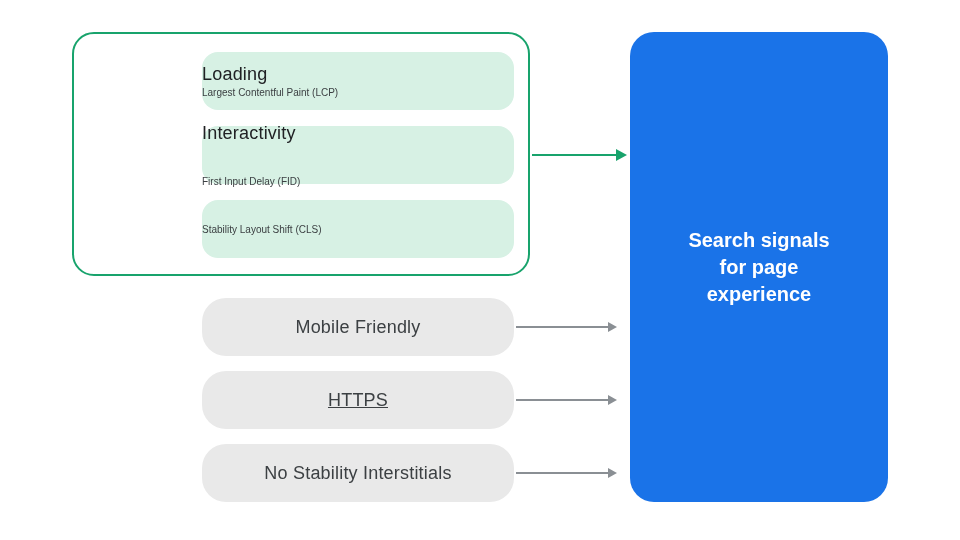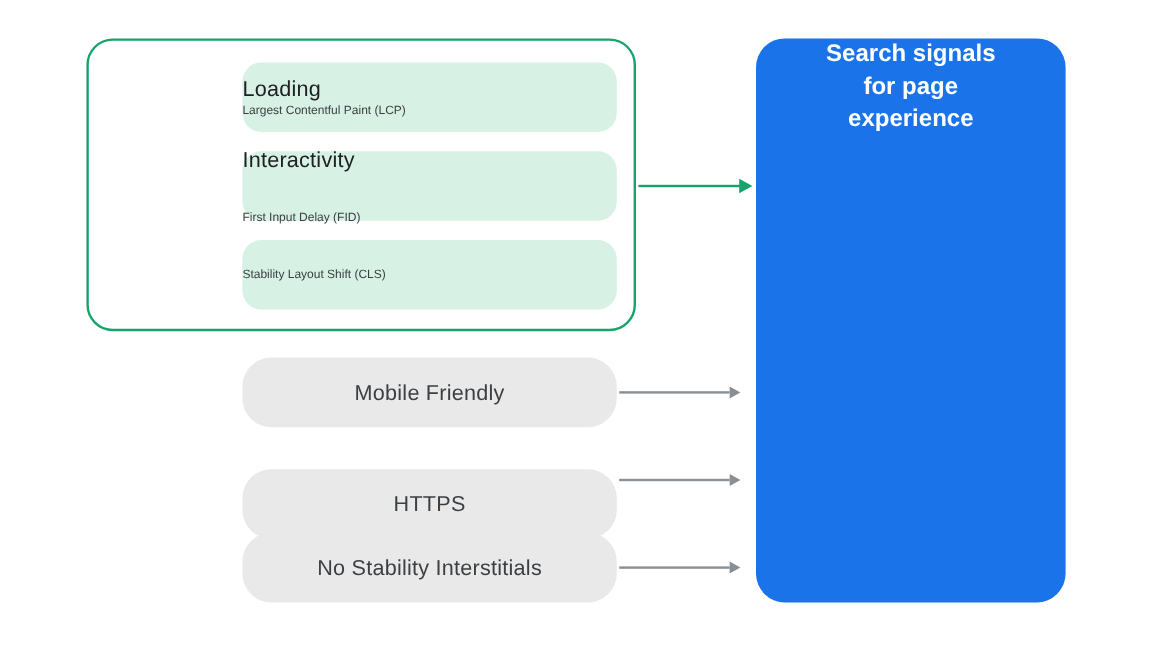--- a/index.html
+++ b/index.html
@@ -76,33 +76,34 @@
     background: #E9E9E9;
     border-radius: 24px;
     display: flex;
     align-items: center;
     justify-content: center;
     font-size: 18px;
     color: #3C4043;
     letter-spacing: 0.2px;
   }
   .signal-box.pos-0 { top: 298px; }
-  .signal-box.pos-1 { top: 391px; }
+  .signal-box.pos-1 { top: 371px; text-decoration: underline; }
   .signal-box.pos-2 { top: 444px; }
 
   
   .result-box {
     position: absolute;
     left: 630px;
     top: 32px;
     width: 258px;
     height: 470px;
     background: #1A73E8;
     border-radius: 24px;
     display: flex;
+    align-items: center;
     justify-content: center;
   }
   .result-label {
     width: 155px;
     text-align: center;
     color: #ffffff;
     font-size: 20px;
     font-weight: bold;
     line-height: 1.35;
   }

